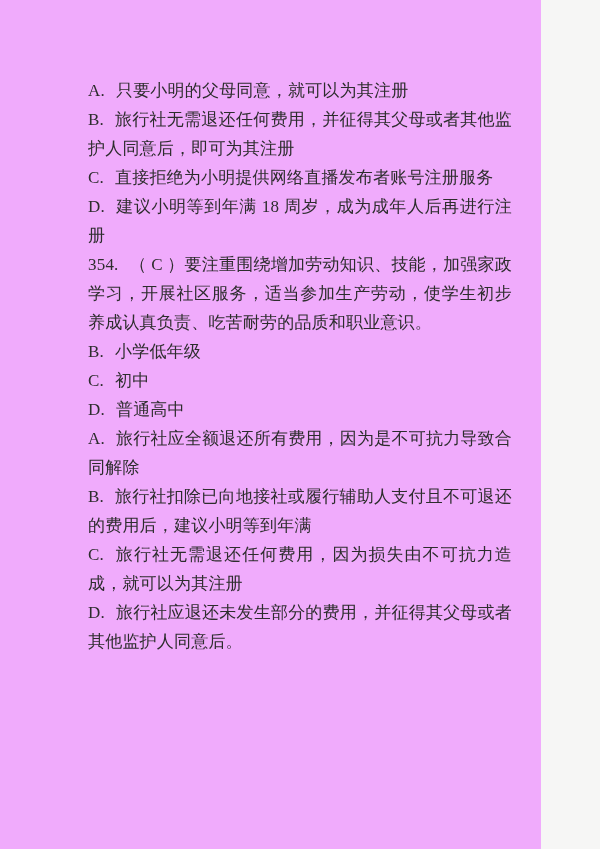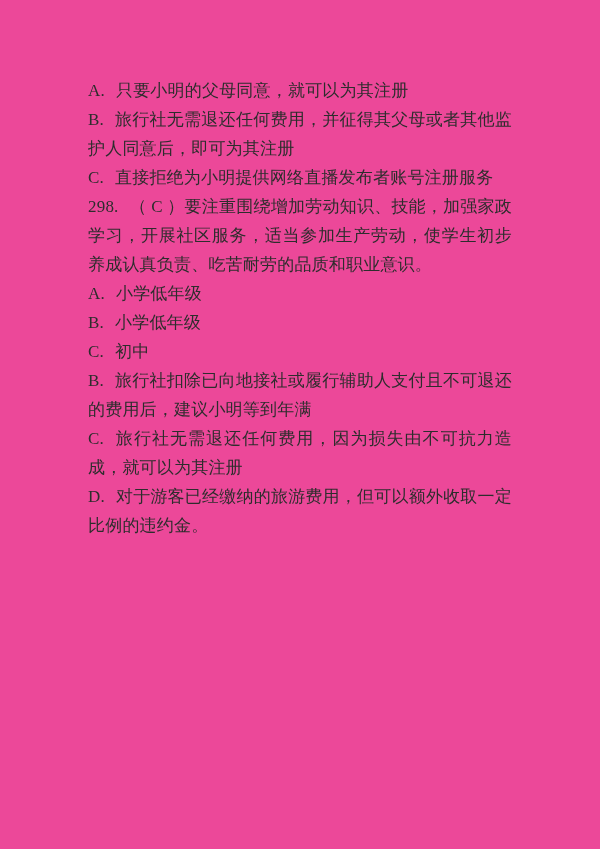--- a/index.html
+++ b/index.html
@@ -6,23 +6,23 @@
     margin: 0;
     padding: 0;
     width: 600px;
     height: 849px;
     background: #f6f6f5;
     font-family: "Liberation Serif", "DejaVu Serif", serif;
   }
   .sheet {
     position: absolute;
     left: 0; top: 0;
-    width: 600px;
+    width: 541px;
     height: 849px;
-    background: #ec4899;
+    background: #f0abfc;
     overflow: hidden;
   }
   .content {
     position: absolute;
     left: 88px;
     top: 76px;
     width: 424px;
     color: #2d2d2d;
     font-size: 17px;
     line-height: 29px;
@@ -42,29 +42,31 @@
 </head>
 <body>
 
 <div class="sheet">
   <div class="content">
 
     <section>
       <p><span>A.</span><span class="gap"></span><span>只要小明的父母同意，就可以为其注册</span></p>
       <p><span>B.</span><span class="gap"></span><span>旅行社无需退还任何费用，并征得其父母或者其他监护人同意后，即可为其注册</span></p>
       <p><span>C.</span><span class="gap"></span><span>直接拒绝为小明提供网络直播发布者账号注册服务</span></p>
+      <p><span>D.</span><span class="gap"></span><span>建议小明等到年满 18 周岁，成为成年人后再进行注册</span></p>
     </section>
 
     <section>
-      <p><span>298.</span><span class="gap"></span><span>（ C ）要注重围绕增加劳动知识、技能，加强家政学习，开展社区服务，适当参加生产劳动，使学生初步养成认真负责、吃苦耐劳的品质和职业意识。</span></p>
-      <p><span>A.</span><span class="gap"></span><span>小学低年级</span></p>
+      <p><span>354.</span><span class="gap"></span><span>（ C ）要注重围绕增加劳动知识、技能，加强家政学习，开展社区服务，适当参加生产劳动，使学生初步养成认真负责、吃苦耐劳的品质和职业意识。</span></p>
       <p><span>B.</span><span class="gap"></span><span>小学低年级</span></p>
       <p><span>C.</span><span class="gap"></span><span>初中</span></p>
+      <p><span>D.</span><span class="gap"></span><span>普通高中</span></p>
     </section>
 
     <section>
+      <p><span>A.</span><span class="gap"></span><span>旅行社应全额退还所有费用，因为是不可抗力导致合同解除</span></p>
       <p><span>B.</span><span class="gap"></span><span>旅行社扣除已向地接社或履行辅助人支付且不可退还的费用后，建议小明等到年满</span></p>
       <p><span>C.</span><span class="gap"></span><span>旅行社无需退还任何费用，因为损失由不可抗力造成，就可以为其注册</span></p>
-      <p><span>D.</span><span class="gap"></span><span>对于游客已经缴纳的旅游费用，但可以额外收取一定比例的违约金。</span></p>
+      <p><span>D.</span><span class="gap"></span><span>旅行社应退还未发生部分的费用，并征得其父母或者其他监护人同意后。</span></p>
     </section>
 
   </div>
 </div>
 
 </body></html>

